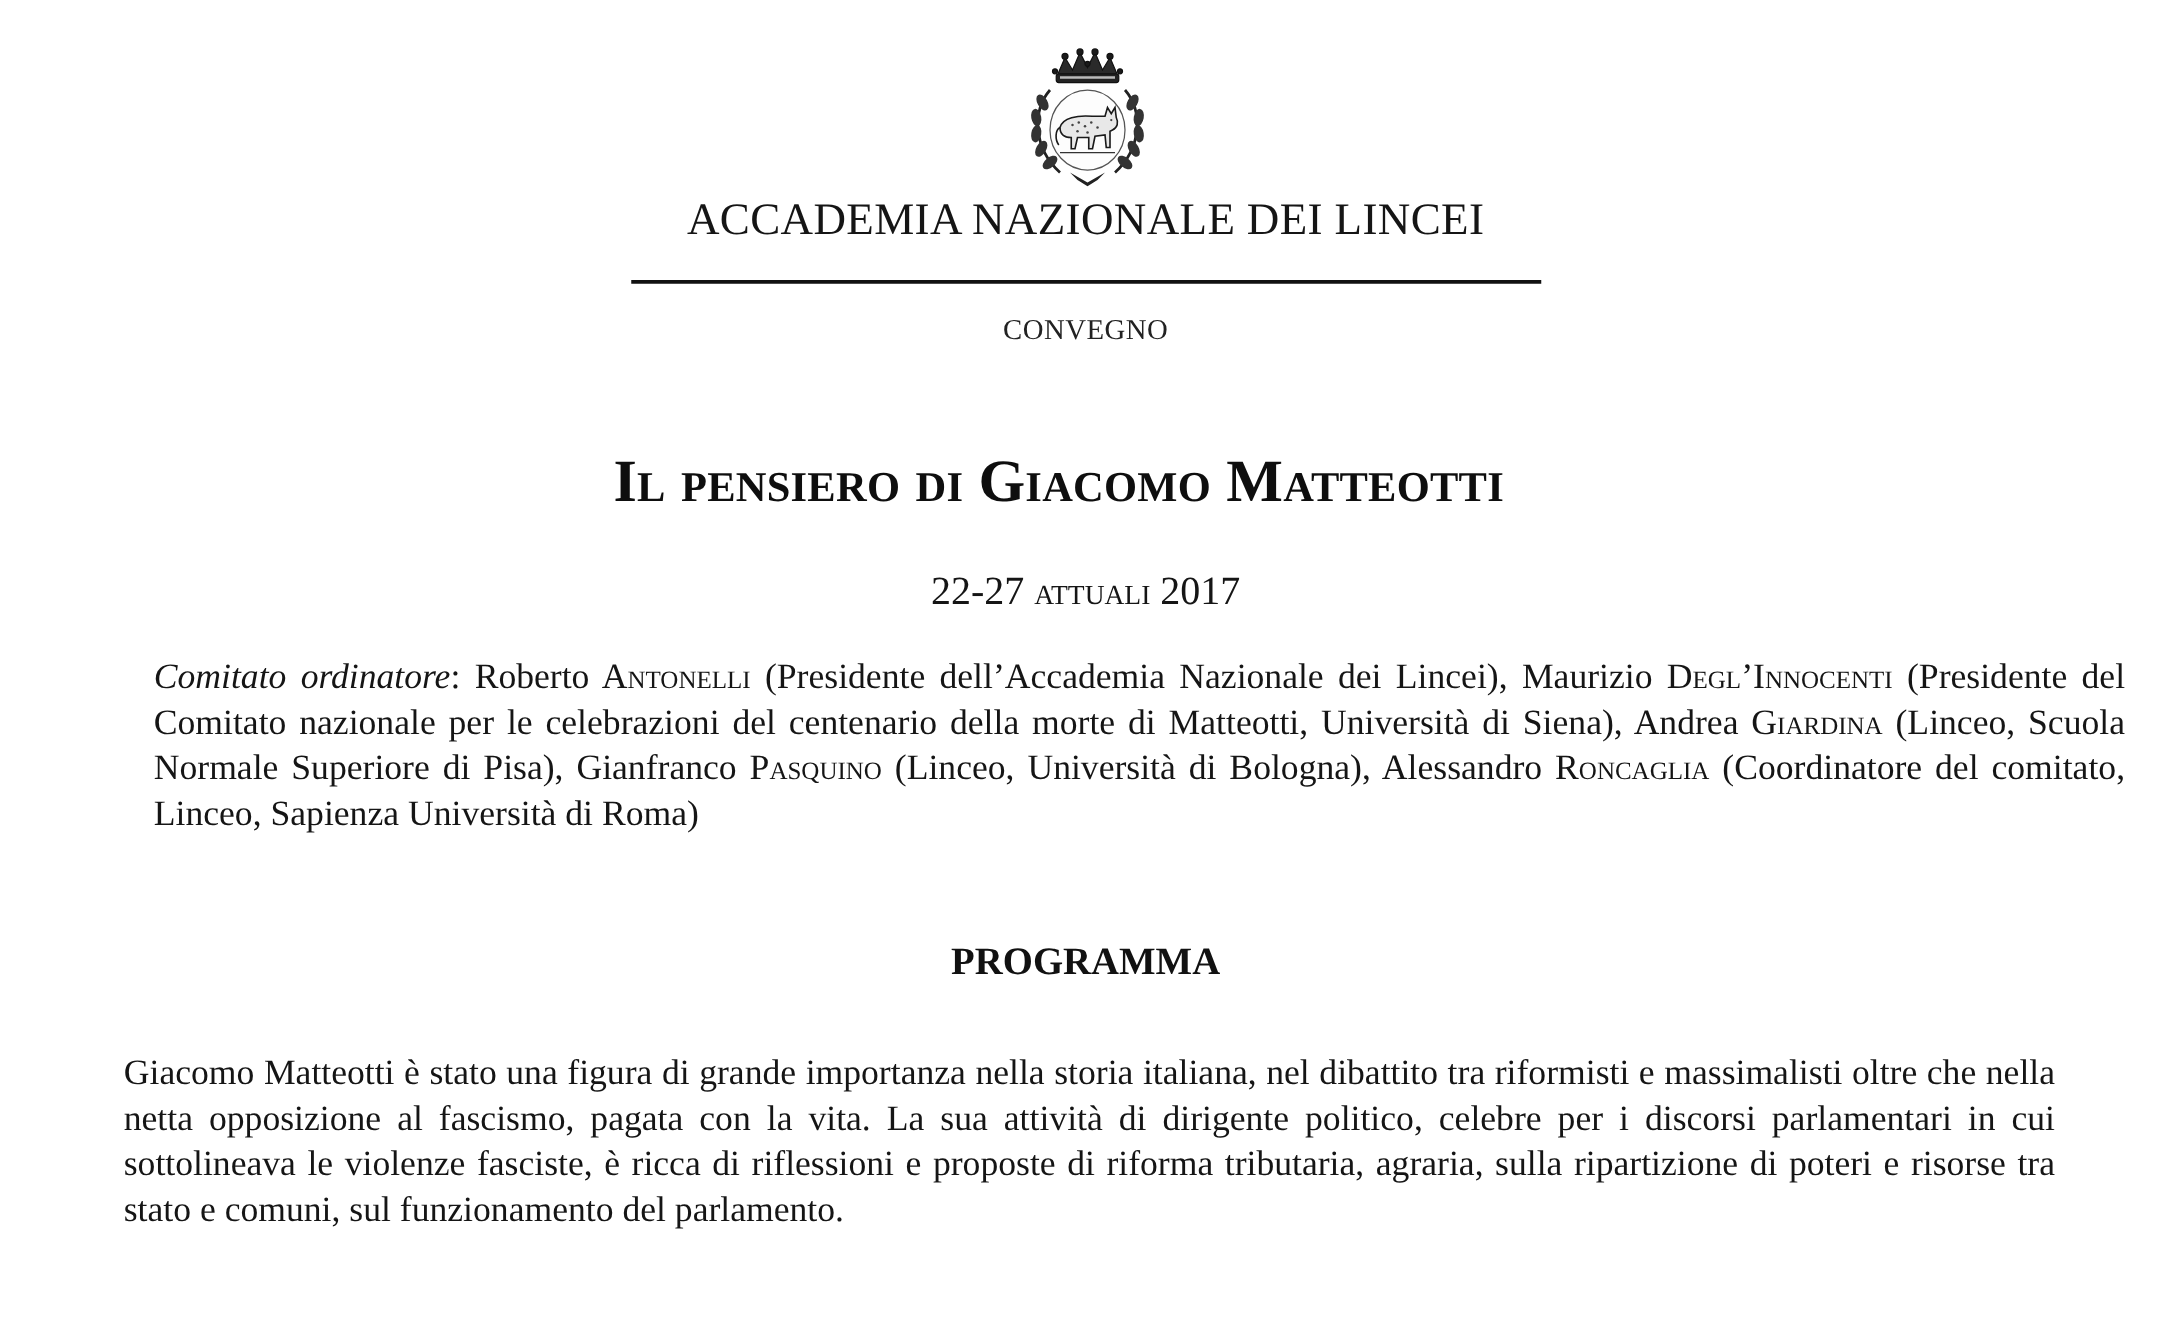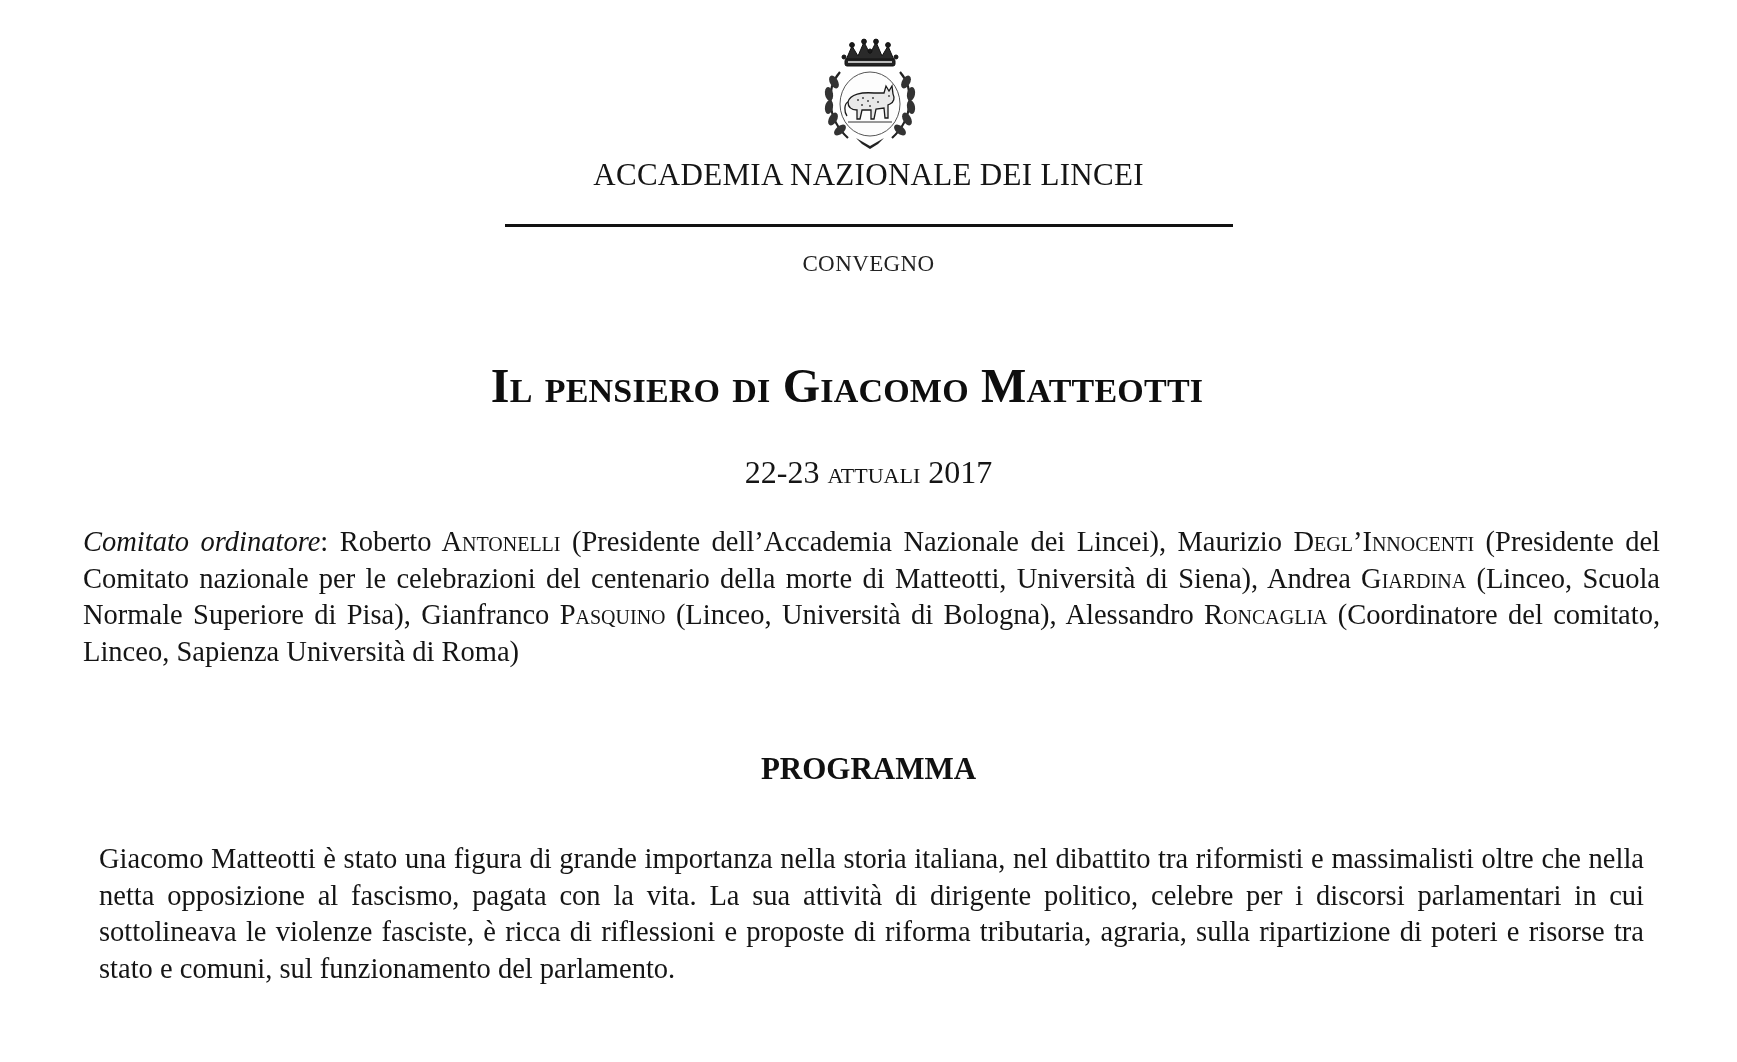--- a/index.html
+++ b/index.html
@@ -21,21 +21,21 @@
       top: 38px;
       width: 104px;
       height: 112px;
     }
     .academy {
       position: absolute;
       left: 0;
       width: 1737px;
       top: 155px;
       text-align: center;
-      font-size: 31px;
+      font-size: 36px;
       letter-spacing: 0.3px;
       line-height: 40px;
       color: #151515;
     }
     .rule {
       position: absolute;
       left: 505px;
       top: 224px;
       width: 728px;
       height: 3px;
@@ -82,20 +82,21 @@
       position: absolute;
       left: 83px;
       width: 1577px;
       font-size: 28.5px;
       line-height: 36.7px;
       text-align: justify;
       color: #151515;
     }
     .committee {
       top: 524px;
+      margin-left: 40px;
     }
     .committee .label {
       font-style: italic;
     }
     .sc {
       font-variant: small-caps;
     }
     .program-heading {
       position: absolute;
       left: 0;
@@ -177,21 +178,21 @@
 
 <div class="academy">ACCADEMIA NAZIONALE DEI LINCEI</div>
 
 <div class="rule"></div>
 
 <div class="convegno">CONVEGNO</div>
 
 <h1 class="title" style="margin:0;">Il pensiero di Giacomo Matteotti</h1>
 
 <div class="date">
-  <span>22-23</span>
+  <span>22-27</span>
   <span class="sc">attuali</span>
   <span>2017</span>
 </div>
 
 <div class="para committee"><span class="label">Comitato ordinatore</span><span>: </span><span><span>Roberto</span> <span><span>A</span><span class="sc">ntonelli</span></span> <span>(Presidente dell’Accademia Nazionale dei Lincei)</span><span>, </span></span><span><span>Maurizio</span> <span><span>D</span><span class="sc">egl’</span><span>I</span><span class="sc">nnocenti</span></span> <span>(Presidente del Comitato nazionale per le celebrazioni del centenario della morte di Matteotti, Università di Siena)</span><span>, </span></span><span><span>Andrea</span> <span><span>G</span><span class="sc">iardina</span></span> <span>(Linceo, Scuola Normale Superiore di Pisa)</span><span>, </span></span><span><span>Gianfranco</span> <span><span>P</span><span class="sc">asquino</span></span> <span>(Linceo, Università di Bologna)</span><span>, </span></span><span><span>Alessandro</span> <span><span>R</span><span class="sc">oncaglia</span></span> <span>(Coordinatore del comitato, Linceo, Sapienza Università di Roma)</span><span></span></span></div>
 
 <div class="program-heading">PROGRAMMA</div>
 
 <div class="para body-text">
   <p>Giacomo Matteotti è stato una figura di grande importanza nella storia italiana, nel dibattito tra riformisti e massimalisti oltre che nella netta opposizione al fascismo, pagata con la vita. La sua attività di dirigente politico, celebre per i discorsi parlamentari in cui sottolineava le violenze fasciste, è ricca di riflessioni e proposte di riforma tributaria, agraria, sulla ripartizione di poteri e risorse tra stato e comuni, sul funzionamento del parlamento.</p>

